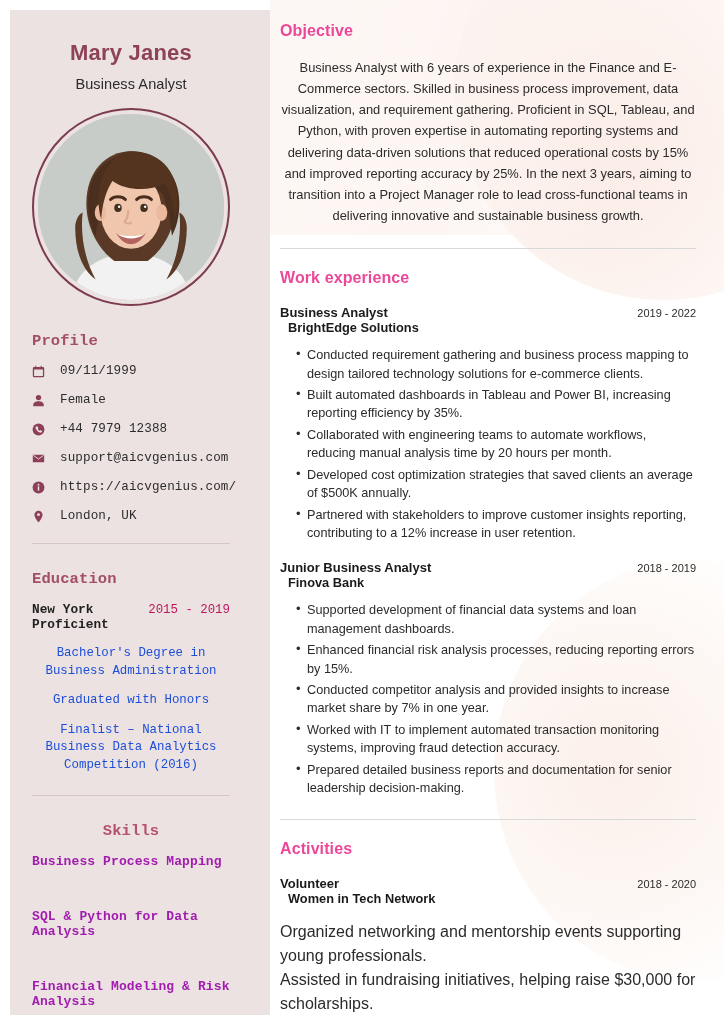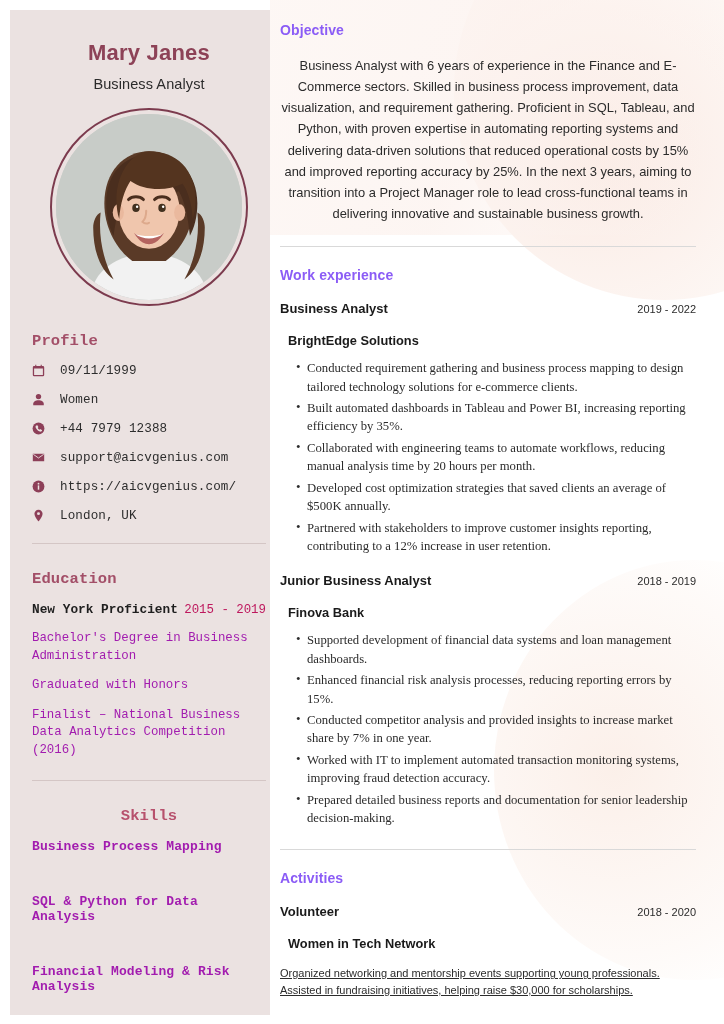--- a/index.html
+++ b/index.html
@@ -52,21 +52,21 @@
   }
 
   
   .sidebar {
     position: absolute;
     top: 10px;
     left: 10px;
     width: 260px;
     height: 1005px;
     background: #ebe2e1;
-    padding: 18px 4px 0 22px;
+    padding: 18px 40px 0 22px;
     overflow: hidden;
   }
 
   .name {
     text-align: center;
     font-size: 22px;
     font-weight: bold;
     color: #8d4257;
     letter-spacing: 0.2px;
     margin-top: 12px;
@@ -104,21 +104,21 @@
     color: #a34f68;
     margin-bottom: 14px;
     letter-spacing: 0.1px;
   }
   .side-section-title.skills-title { color: #b7516d; text-align: center; }
 
   .side-block { margin-top: 26px; font-family: Liberation Mono, monospace; }
 
   .profile-row {
     display: flex;
-    align-items: flex-start;
+    align-items: center;
     margin-bottom: 15px;
   }
   .profile-icon {
     width: 20px;
     min-width: 20px;
     color: #8d3f58;
     display: flex;
     align-items: center;
     justify-content: flex-start;
   }
@@ -147,23 +147,24 @@
     font-weight: bold;
     color: #1f1f1f;
   }
   .edu-years {
     font-size: 12.4px;
     color: #be185d;
     white-space: nowrap;
   }
   .edu-line {
     font-size: 12.4px;
-    color: #a21caf;
+    color: #1d4ed8;
     line-height: 1.42;
     margin-bottom: 12px;
+    text-align: center;
   }
   .edu-line.gap-extra { margin-top: 4px; }
 
   .skill-item {
     font-size: 13px;
     font-weight: bold;
     color: #a21caf;
     margin-bottom: 40px;
     letter-spacing: 0.1px;
   }
@@ -172,23 +173,23 @@
   .main {
     position: absolute;
     top: 0;
     left: 270px;
     width: 454px;
     height: 1024px;
     padding: 22px 28px 0 10px;
   }
 
   .main-section-title {
-    font-size: 14px;
-    font-weight: bold;
-    color: #8b5cf6;
+    font-size: 16px;
+    font-weight: bold;
+    color: #ec4899;
     letter-spacing: 0.1px;
   }
 
   .objective-text {
     font-size: 12.9px;
     color: #2b2b2b;
     line-height: 1.64;
     margin-top: 17px;
     text-align: center;
   }
@@ -212,53 +213,50 @@
   }
   .job-years {
     font-size: 11px;
     color: #2b2b2b;
     white-space: nowrap;
   }
   .job-company {
     font-size: 12.8px;
     font-weight: bold;
     color: #1a1a1a;
-    margin-top: 17px;
     padding-left: 8px;
   }
 
   ul.bullets {
     margin: 11px 0 0 16px;
     padding: 0;
     list-style: none;
-    font-family: Liberation Serif, serif;
   }
   ul.bullets li {
     position: relative;
     font-size: 12.7px;
     color: #2b2b2b;
     line-height: 1.45;
     padding-left: 11px;
     margin-bottom: 3px;
   }
   ul.bullets li::before {
     content: "•";
     position: absolute;
     left: 0;
     top: -1px;
     color: #2b2b2b;
     font-size: 13px;
   }
 
   .activity-note {
-    font-size: 11px;
+    font-size: 16px;
     color: #2b2b2b;
     line-height: 1.5;
     margin-top: 14px;
-    text-decoration: underline;
   }
 </style>
 </head>
 <body>
 
 <div class="deco-top-right"></div>
 <div class="deco-mid-right"></div>
 <div class="deco-objective-wash"></div>
 
 <div class="page">
@@ -306,21 +304,21 @@
         <span class="profile-text">09/11/1999</span>
       </div>
 
       <div class="profile-row">
         <span class="profile-icon">
           <svg viewBox="0 0 16 16">
               <circle cx="8" cy="4.4" r="3.3"></circle>
               <path d="M8 9c-3.6 0-6.5 2-6.5 4.4V15h13v-1.6C14.5 11 11.6 9 8 9z"></path>
             </svg>
         </span>
-        <span class="profile-text">Women</span>
+        <span class="profile-text">Female</span>
       </div>
 
       <div class="profile-row">
         <span class="profile-icon">
           <svg viewBox="0 0 16 16">
               <circle cx="8" cy="8" r="7.3"></circle>
               <path d="M5.6 4.3c.4-.4 1-.3 1.3.2l.8 1.3c.2.4.1.8-.2 1.1l-.4.4c.4 1 1.1 1.7 2.1 2.2l.4-.4c.3-.3.8-.4 1.1-.2l1.3.8c.5.3.6.9.2 1.3l-.5.5c-.5.5-1.3.6-2 .3-1.2-.5-2.2-1.2-3.1-2.1-.9-.9-1.6-1.9-2.1-3-.3-.7-.2-1.5.3-2l.8-.4z" fill="#ebe2e1"></path>
             </svg>
         </span>
         <span class="profile-text">+44 7979 12388</span>

